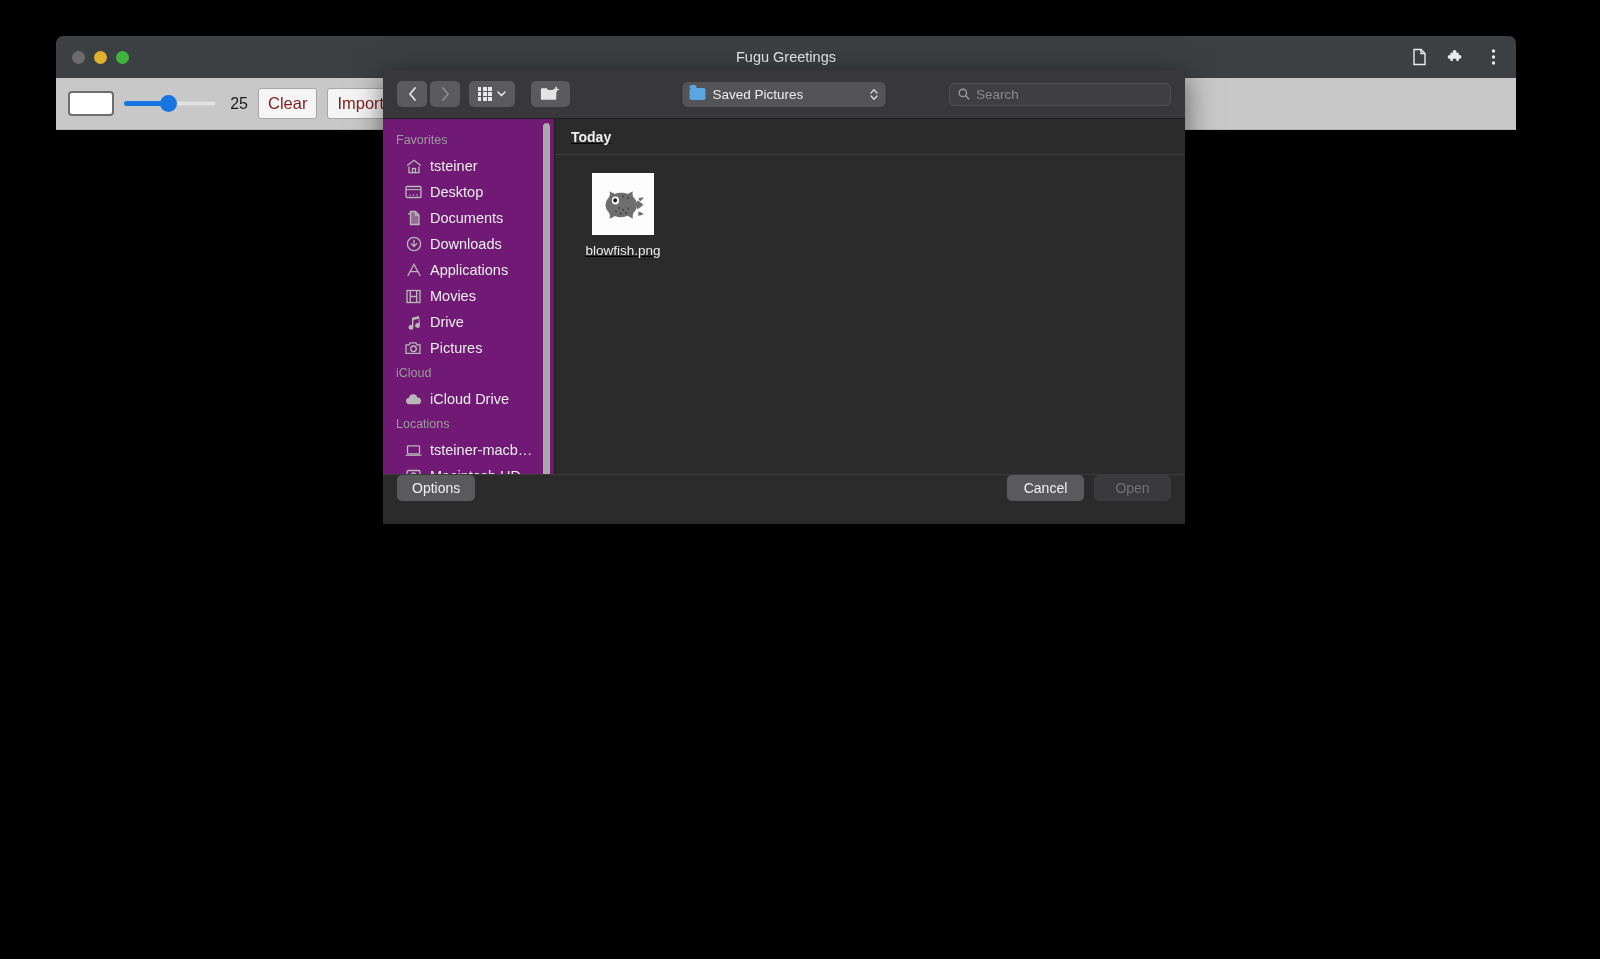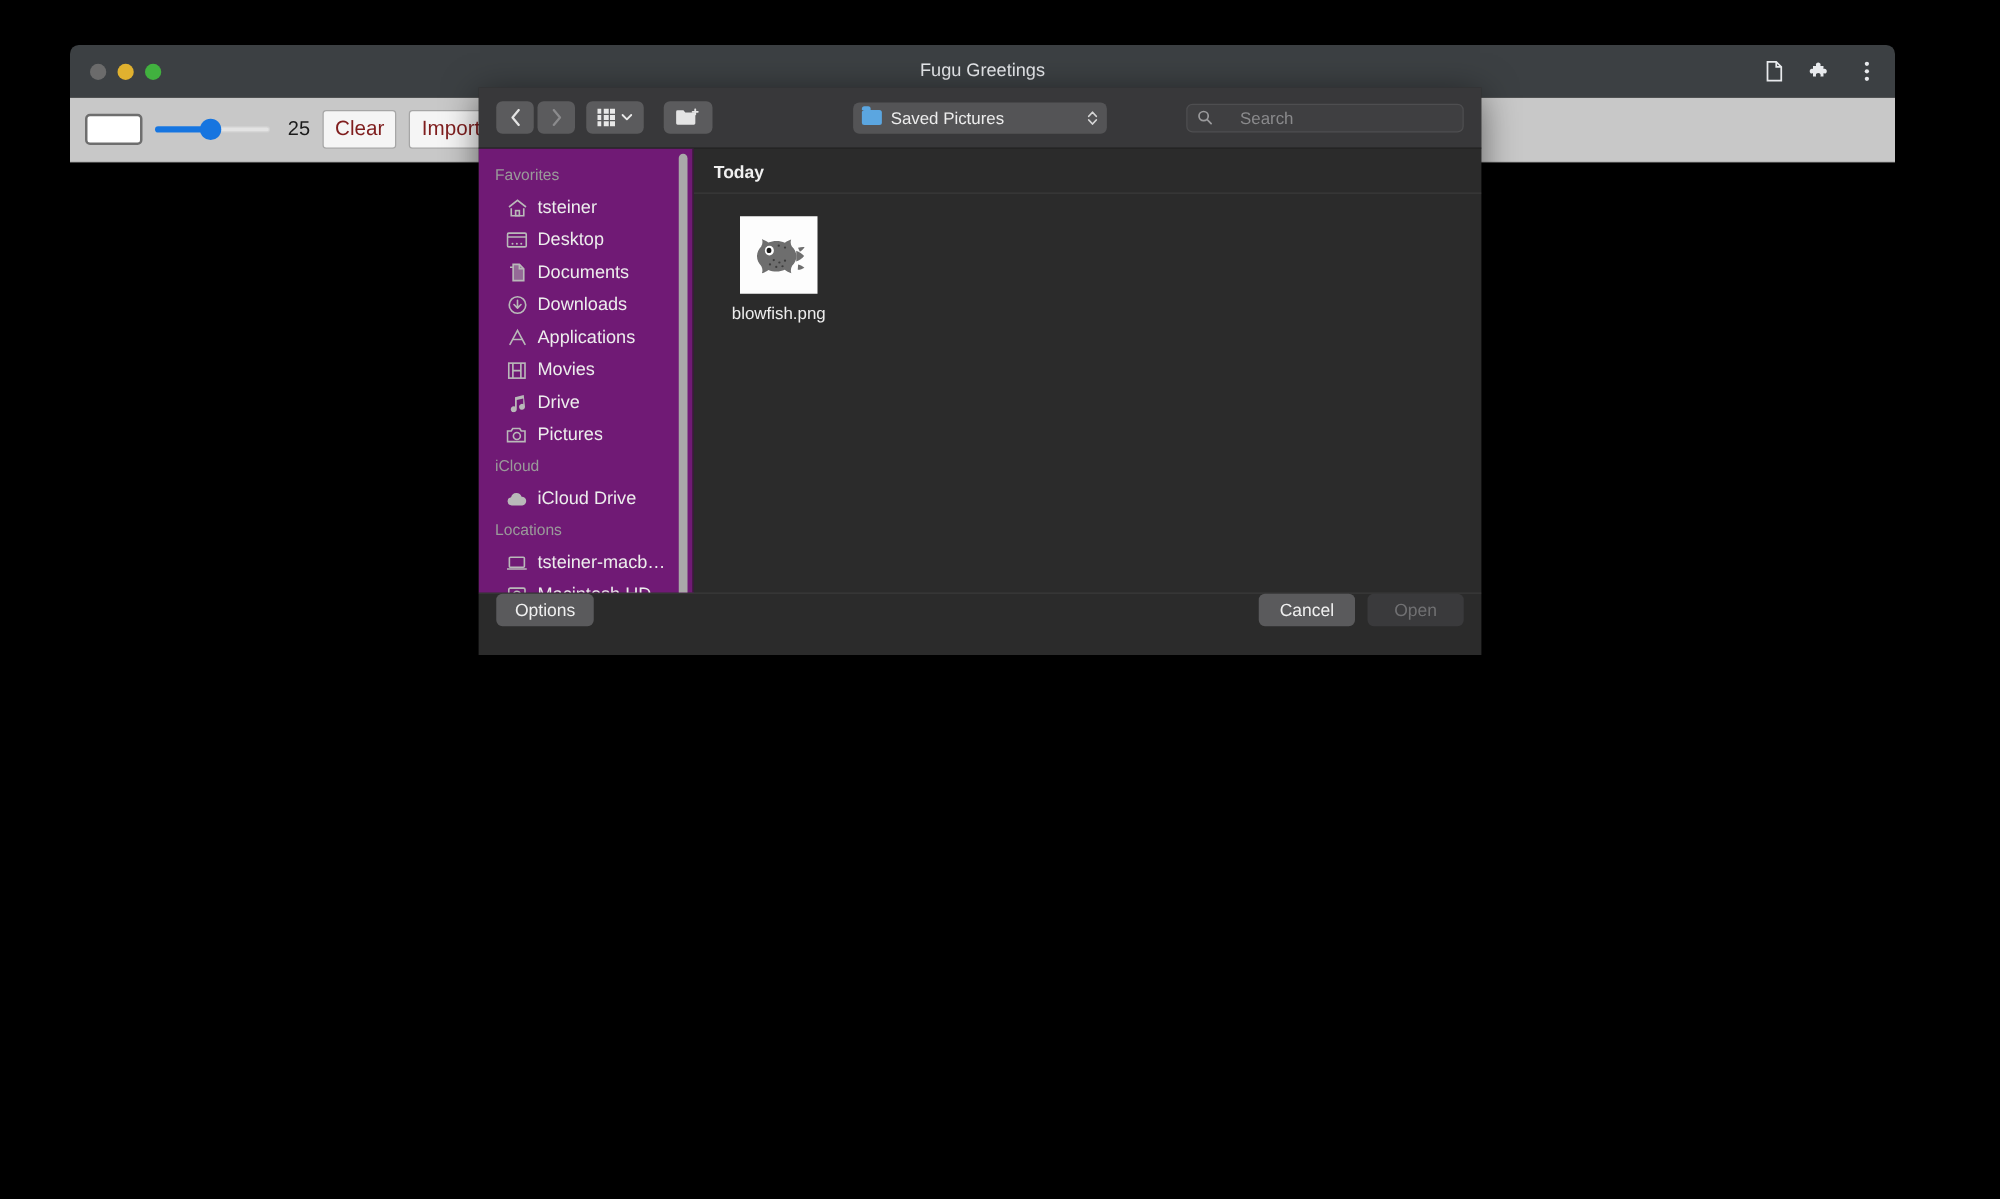--- a/index.html
+++ b/index.html
@@ -245,21 +245,21 @@
   .search-box {
     position: absolute;
     right: 14px;
     width: 222px; height: 23px;
     background: #3f3f41;
     border: 1px solid #4e4e50;
     border-radius: 5px;
     display: flex;
     align-items: center;
     padding: 0 8px;
-    gap: 22px;
+    gap: 6px;
   }
   .search-placeholder {
     color: #8a8a8c;
     font-size: 13.5px;
   }
 
   .fd-body {
     flex: 1;
     display: flex;
     min-height: 0;
@@ -314,20 +314,21 @@
     background: #1d1d1d;
   }
 
   
   .fd-files {
     flex: 1;
     background: #2b2b2b;
     display: flex;
     flex-direction: column;
     min-width: 0;
+    text-decoration: underline;
   }
   .files-group-header {
     color: #f0f0f0;
     font-size: 14px;
     font-weight: bold;
     padding: 10px 0 9px 16px;
     border-bottom: 1px solid #3b3b3b;
   }
   .files-grid {
     flex: 1;

